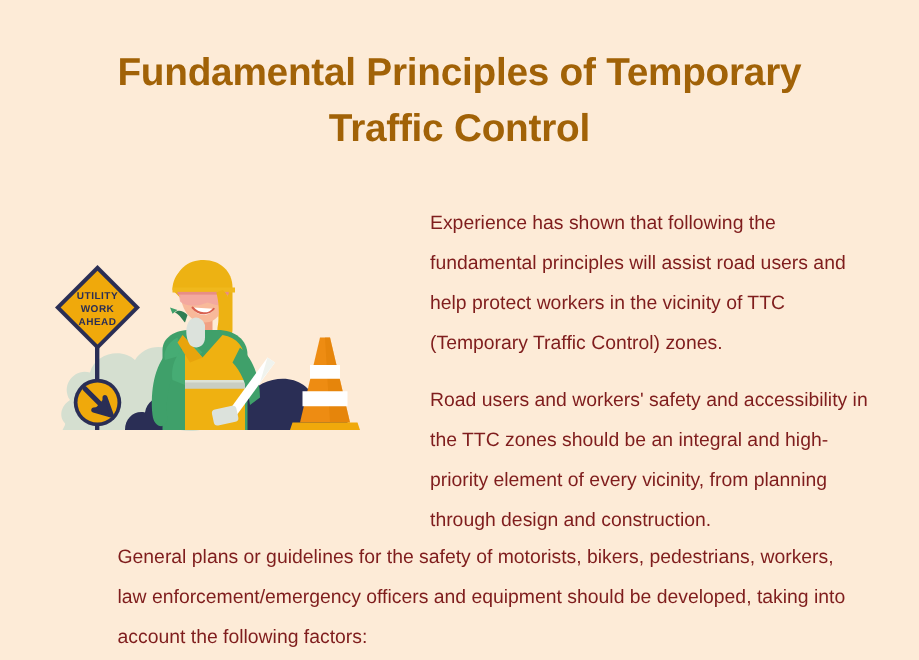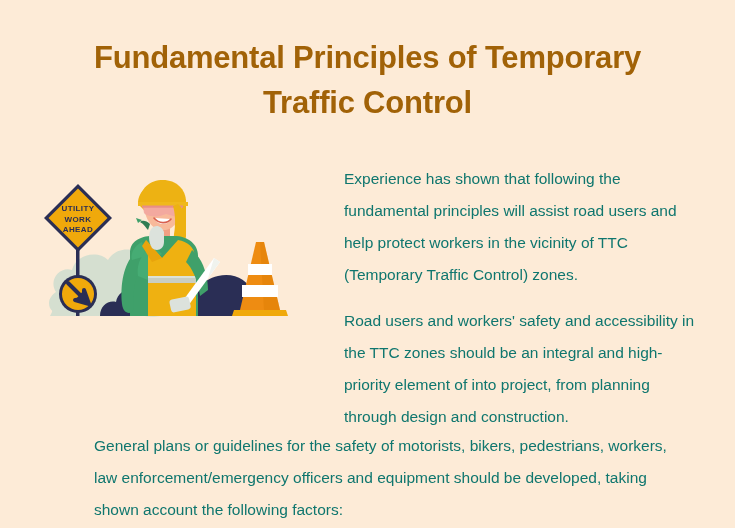--- a/index.html
+++ b/index.html
@@ -28,39 +28,39 @@
     text-align: center;
     font-size: 31px;
     font-weight: bold;
     line-height: 45px;
     color: #a16207;
     letter-spacing: -0.2px;
   }
   .illustration {
     position: absolute;
     left: 42px;
-    top: 180px;
+    top: 208px;
     width: 260px;
     height: 157px;
   }
   .illustration svg {
     display: block;
     width: 260px;
     height: 157px;
   }
   .body-col {
     position: absolute;
     left: 344px;
     top: 163px;
     width: 356px;
   }
   .para {
     font-size: 15.5px;
     line-height: 32px;
-    color: #0f766e;
+    color: #7f1d1d;
     margin: 0 0 14px 0;
   }
   .para:last-child { margin-bottom: 0; }
   .bottom-block {
     position: absolute;
     left: 94px;
     top: 430px;
     width: 600px;
   }
 </style>
@@ -163,20 +163,20 @@
         <path d="M218 62 L222 62 L238 130 L222 130 Z" fill="#E08005" opacity="0.55"></path>
         <rect x="206" y="84" width="24" height="11" fill="#FFFFFF"></rect>
         <rect x="200" y="105" width="36" height="12" fill="#FFFFFF"></rect>
         <path d="M192 130 L244 130 L246 136 L190 136 Z" fill="#F0A90B"></path>
       </g>
     </svg>
   </div>
 
   <div class="body-col">
     <p class="para">Experience has shown that following the fundamental principles will assist road users and help protect workers in the vicinity of TTC (Temporary Traffic Control) zones.</p>
-    <p class="para">Road users and workers' safety and accessibility in the TTC zones should be an integral and high-priority element of into project, from planning through design and construction.</p>
+    <p class="para">Road users and workers' safety and accessibility in the TTC zones should be an integral and high-priority element of every vicinity, from planning through design and construction.</p>
   </div>
 
   <div class="bottom-block">
-    <p class="para">General plans or guidelines for the safety of motorists, bikers, pedestrians, workers, law enforcement/emergency officers and equipment should be developed, taking shown account the following factors:</p>
+    <p class="para">General plans or guidelines for the safety of motorists, bikers, pedestrians, workers, law enforcement/emergency officers and equipment should be developed, taking into account the following factors:</p>
   </div>
 
 </div>
 
 </body></html>

